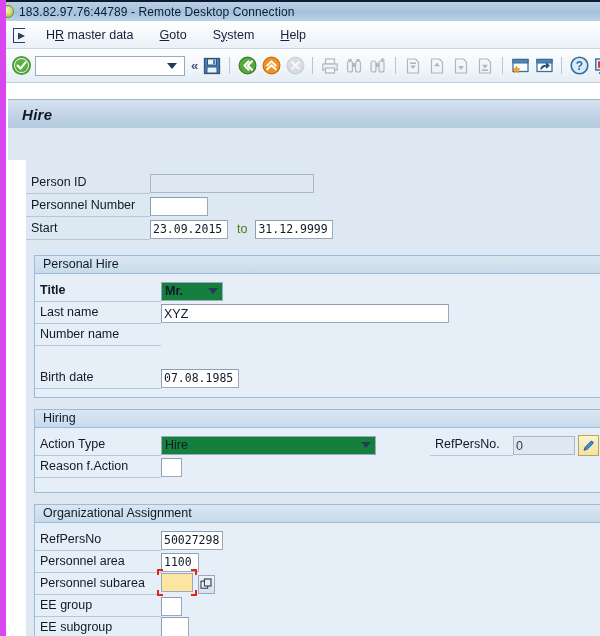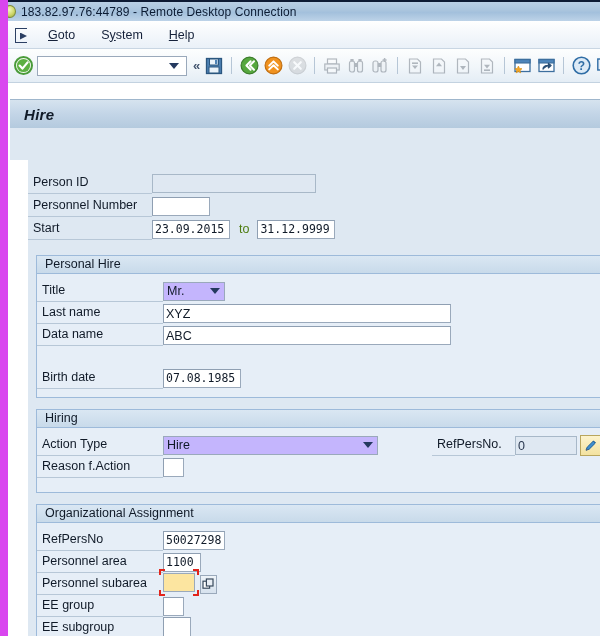--- a/index.html
+++ b/index.html
@@ -8,21 +8,21 @@
     width: 600px; height: 636px;
     overflow: hidden;
     background: #ffffff;
     font-family: "Liberation Sans", sans-serif;
   }
 
   #app {
     position: relative;
     width: 600px; height: 636px;
     background: #ffffff;
-    border-left: 8px solid #d946ef;
+    border-left: 6px solid #d946ef;
     overflow: hidden;
   }
 
   
   .titlebar {
     position: absolute; left: 0; top: 0; width: 600px; height: 21px;
     background: linear-gradient(to bottom, #b9cfe4 0%, #a9c4dd 45%, #a3c0dc 55%, #bdd3e8 100%);
     border-top: 2px solid #0d1a33;
     display: flex; align-items: center;
     overflow: hidden;
@@ -154,21 +154,21 @@
     background: #dfe8f2; border-color: #a8b8c8; color: #2a3850;
   }
   .fld.focusyellow { background: #fce5a0; border-color: #9aa9bb; }
 
   .fld-sans {
     font-family: "Liberation Sans", sans-serif; font-size: 12.5px; line-height: 18px;
   }
 
   
   .ddl {
-    height: 19px; background: #c4b5fd; border: 1px solid #9aa9bb;
+    height: 19px; background: #15803d; border: 1px solid #9aa9bb;
     display: flex; align-items: center; justify-content: space-between;
     font-size: 12.5px; color: #101a28; padding-left: 3px;
   }
   .ddl .arw {
     width: 0; height: 0; margin: 0 4px;
     border-left: 5px solid transparent; border-right: 5px solid transparent;
     border-top: 6px solid #24395f;
   }
 
   
@@ -212,20 +212,21 @@
 
 <div id="app">
 
   <div class="titlebar">
     <span class="titlebar-icon"></span>
     <span class="titlebar-text">183.82.97.76:44789 - Remote Desktop Connection</span>
   </div>
 
   <div class="menubar">
     <span class="sysmenu-icon"></span>
+    <span class="menu-item">H<u>R</u> master data</span>
     <span class="menu-item"><u>G</u>oto</span>
     <span class="menu-item">S<u>y</u>stem</span>
     <span class="menu-item"><u>H</u>elp</span>
   </div>
 
   <div class="toolbar">
 
     <div class="tb-btn">
       <svg width="19" height="19" viewBox="0 0 19 19">
         <circle cx="9.5" cy="9.5" r="8.5" fill="#f6faf3" stroke="#4a9b3a" stroke-width="2"></circle>
@@ -395,36 +396,35 @@
       <span class="lbl" style="width:124px;">Start</span>
       <span class="fld" style="width:78px;">23.09.2015</span>
       <span style="font-size:12.5px;color:#4d7c0f;margin:0 8px 0 9px;">to</span>
       <span class="fld" style="width:78px;">31.12.9999</span>
     </div>
 
     <div class="group" style="left:8px; top:95px; width:580px; height:143px;">
       <div class="ghdr">Personal Hire</div>
       <div class="gbody" style="height:123px;">
 
-        <div class="row" style="left:0; top:6px;">
+        <div class="row" style="left:0; top:6px;font-weight:bold;">
           <span class="lbl" style="width:126px;">Title</span>
           <span class="ddl" style="width:62px;">
             <span>Mr.</span>
             <i class="arw"></i>
           </span>
         </div>
 
         <div class="row" style="left:0; top:28px;">
           <span class="lbl" style="width:126px;">Last name</span>
           <span class="fld fld-sans" style="width:288px;">XYZ</span>
         </div>
 
         <div class="row" style="left:0; top:50px;">
-          <span class="lbl" style="width:126px;">Data name</span>
-          <span class="fld fld-sans" style="width:288px;">ABC</span>
+          <span class="lbl" style="width:126px;">Number name</span>
         </div>
 
         <div class="row" style="left:0; top:93px;">
           <span class="lbl" style="width:126px;">Birth date</span>
           <span class="fld" style="width:78px;">07.08.1985</span>
         </div>
 
       </div>
     </div>
 

